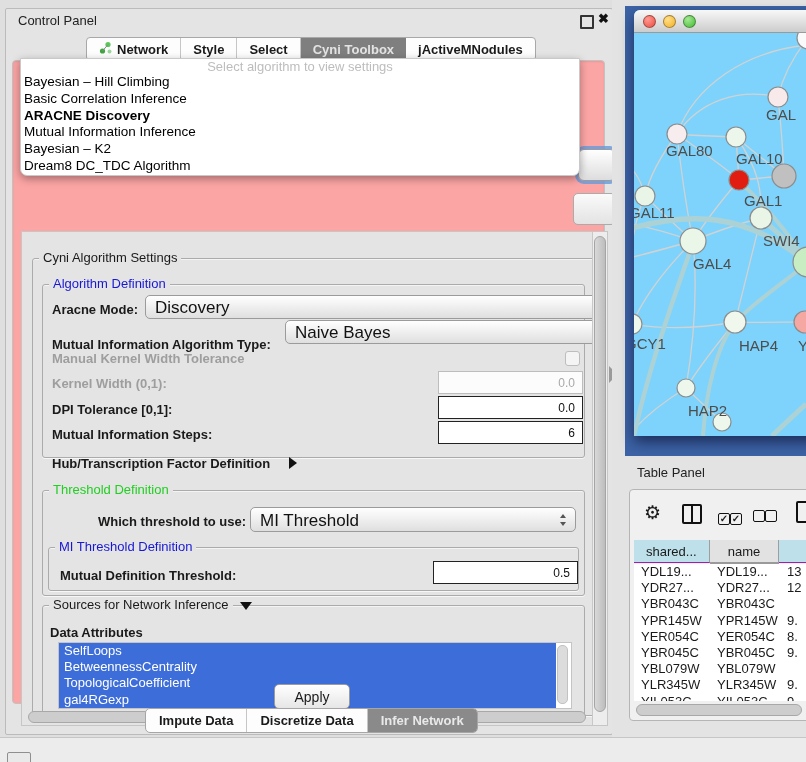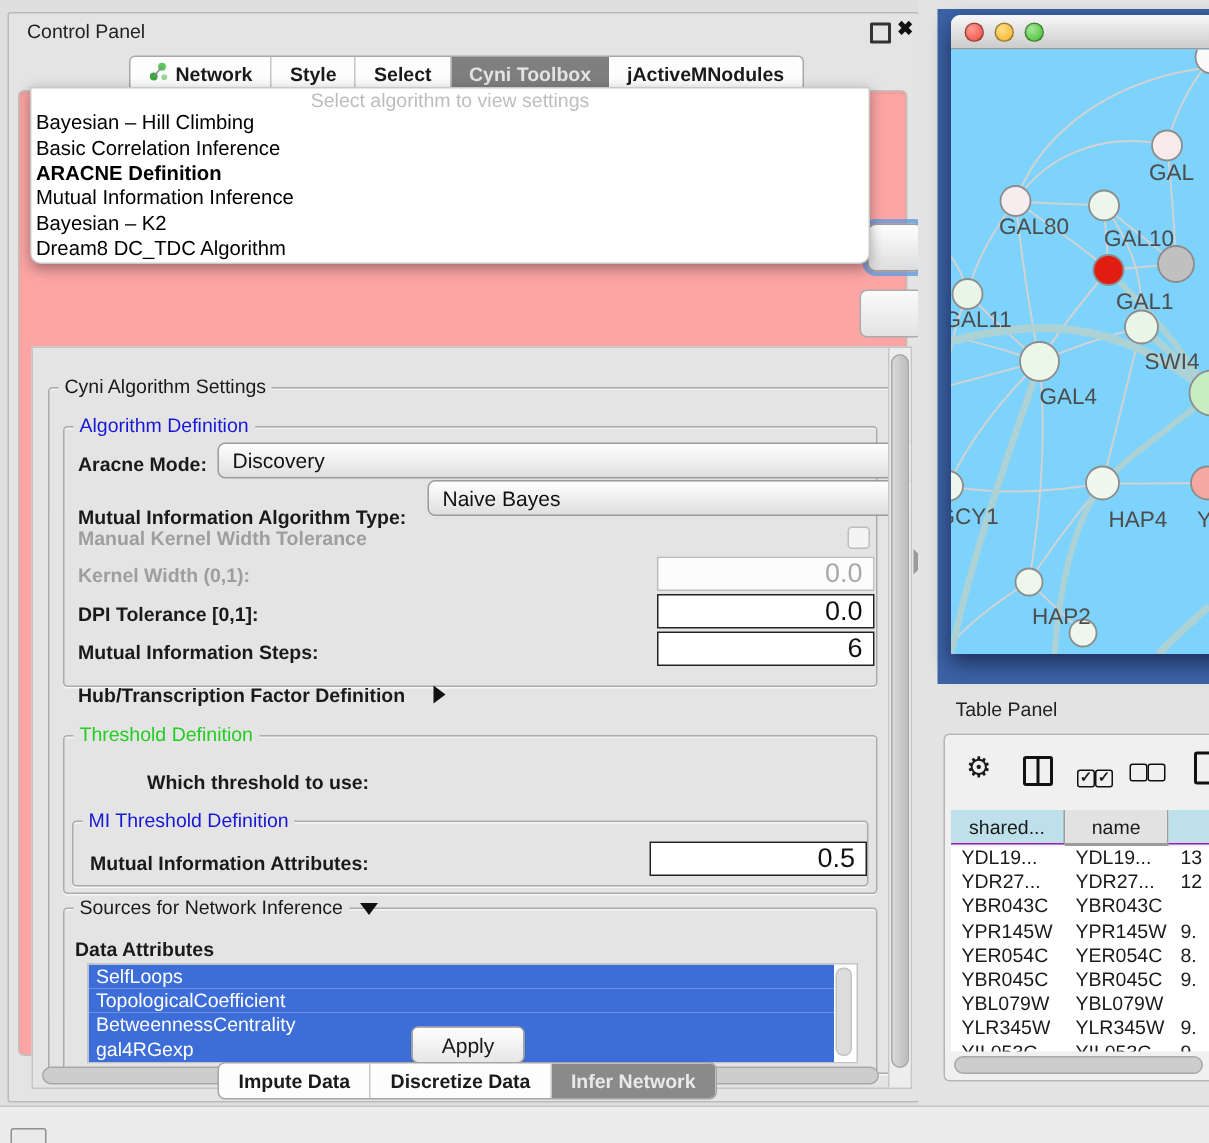--- a/index.html
+++ b/index.html
@@ -37,27 +37,27 @@
   .popup .item.b{font-weight:bold}
   
   .grp{position:absolute;border:1px solid #ABABAB;border-radius:3px;
        box-shadow:inset 0 1px 0 rgba(255,255,255,.6),0 1px 0 rgba(255,255,255,.7)}
   .gtitle{position:absolute;background:#E4E4E4;padding:0 4px;font-size:13px;line-height:14px;white-space:nowrap}
   .blue{color:#1717D6}.green{color:#21CE21}
   .lbl{position:absolute;font-size:13px;white-space:nowrap}
   .b{font-weight:bold}
   .dis{color:#9E9E9E}
   .combo{position:absolute;border:1px solid #9B9B9B;border-radius:5px;
-         background:linear-gradient(#FFFFFF,#DFDFDF);font-size:14px;color:#111;
-         display:flex;align-items:center;padding:0 22px 0 9px}
+         background:linear-gradient(#FFFFFF,#DFDFDF);font-size:17px;color:#111;
+         display:flex;align-items:flex-end;padding:0 22px 0 9px}
   .stepper{position:absolute;right:8px;top:50%;transform:translateY(-50%);width:7px;height:12px}
   .stepper i{position:absolute;left:0;width:0;height:0;border-left:3.5px solid transparent;border-right:3.5px solid transparent}
   .stepper .up{top:0;border-bottom:4.5px solid #555}
   .stepper .dn{bottom:0;border-top:4.5px solid #555}
-  .field{position:absolute;border:1px solid #222;background:#FFF;font-size:18px;color:#111;
+  .field{position:absolute;border:1px solid #222;background:#FFF;font-size:12px;color:#111;
          display:flex;align-items:center;justify-content:flex-end;padding:0 7px}
   .field.off{border:1px solid #BDBDBD;color:#A8A8A8;background:#FCFCFC}
   .chk{position:absolute;width:13px;height:13px;border:1px solid #BDBDBD;border-radius:3px;background:#F4F4F4}
   .tri-r{position:absolute;width:0;height:0;border-top:6px solid transparent;border-bottom:6px solid transparent;border-left:8px solid #111}
   .tri-d{position:absolute;width:0;height:0;border-left:6px solid transparent;border-right:6px solid transparent;border-top:8px solid #111}
   .attrlist{position:absolute;background:#FFF;border:1px solid #C4C4C4;overflow:hidden}
   .attrlist .row{height:16.2px;line-height:16.2px;background:#3D6DD8;color:#FFF;font-size:13px;
                  padding-left:5px;width:492px}
   .lscroll{position:absolute;width:9px;background:#DCDCDC;border:1px solid #C2C2C2;border-radius:5px}
   .vtrack{position:absolute;background:#EDEDED;border-left:1px solid #C8C8C8}
@@ -182,34 +182,41 @@
       <div class="lbl b" style="left:30px;top:195px">Mutual Information Steps:</div>
       <div class="field" style="left:416px;top:189px;width:129px;height:21px">6</div>
 
       <div class="lbl" style="left:30px;top:224px;font-weight:600">Hub/Transcription Factor Definition</div>
       <div class="tri-r" style="left:267px;top:225px"></div>
 
       <div class="grp" style="left:20px;top:258px;width:541px;height:104px"></div>
       <div class="gtitle green" style="left:27px;top:251px">Threshold Definition</div>
 
       <div class="lbl b" style="left:76px;top:282px">Which threshold to use:</div>
+      <div class="combo" style="left:228px;top:275px;width:293px;height:23px">
+        <span>MI Threshold</span>
+        <span class="stepper">
+            <i class="up"></i>
+            <i class="dn"></i>
+          </span>
+      </div>
 
       <div class="grp" style="left:26px;top:315px;width:529px;height:42px"></div>
       <div class="gtitle blue" style="left:33px;top:308px">MI Threshold Definition</div>
-      <div class="lbl b" style="left:38px;top:336px">Mutual Information Attributes:</div>
+      <div class="lbl b" style="left:38px;top:336px">Mutual Definition Threshold:</div>
       <div class="field" style="left:411px;top:329px;width:129px;height:21px">0.5</div>
 
       <div class="grp" style="left:20px;top:373px;width:541px;height:112px"></div>
       <div class="gtitle" style="left:27px;top:366px">Sources for Network Inference</div>
       <div class="tri-d" style="left:218px;top:370px"></div>
       <div class="lbl b" style="left:28px;top:393px">Data Attributes</div>
       <div class="attrlist" style="left:36px;top:410px;width:512px;height:65px">
           <div class="row">SelfLoops</div>
+          <div class="row">BetweennessCentrality</div>
           <div class="row">TopologicalCoefficient</div>
-          <div class="row">BetweennessCentrality</div>
           <div class="row">gal4RGexp</div>
         </div>
       <div class="lscroll" style="left:535px;top:413px;height:57px"></div>
 
       <div class="vtrack" style="left:570px;top:0;width:15px;height:493px"></div>
       <div class="vthumb" style="left:572px;top:4px;width:10px;height:474px"></div>
       <div class="hthumb" style="left:6px;top:479px;width:556px;height:10px"></div>
     </div>
 
     <div class="abs apply">Apply</div>
@@ -219,21 +226,21 @@
       <div class="seg">Impute Data</div>
       <div class="seg">Discretize Data</div>
       <div class="seg sel">Infer Network</div>
     </div>
 
   <div class="abs popup">
     <div class="prompt">Select algorithm to view settings</div>
     <div>
         <div class="item">Bayesian – Hill Climbing</div>
         <div class="item">Basic Correlation Inference</div>
-        <div class="item b">ARACNE Definition</div>
+        <div class="item b">ARACNE Discovery</div>
         <div class="item">Mutual Information Inference</div>
         <div class="item">Bayesian – K2</div>
         <div class="item">Dream8 DC_TDC Algorithm</div>
       </div>
   </div>
 </div>
 
 <div class="abs splitter"></div>
 
 <div class="abs rightbg"></div>

